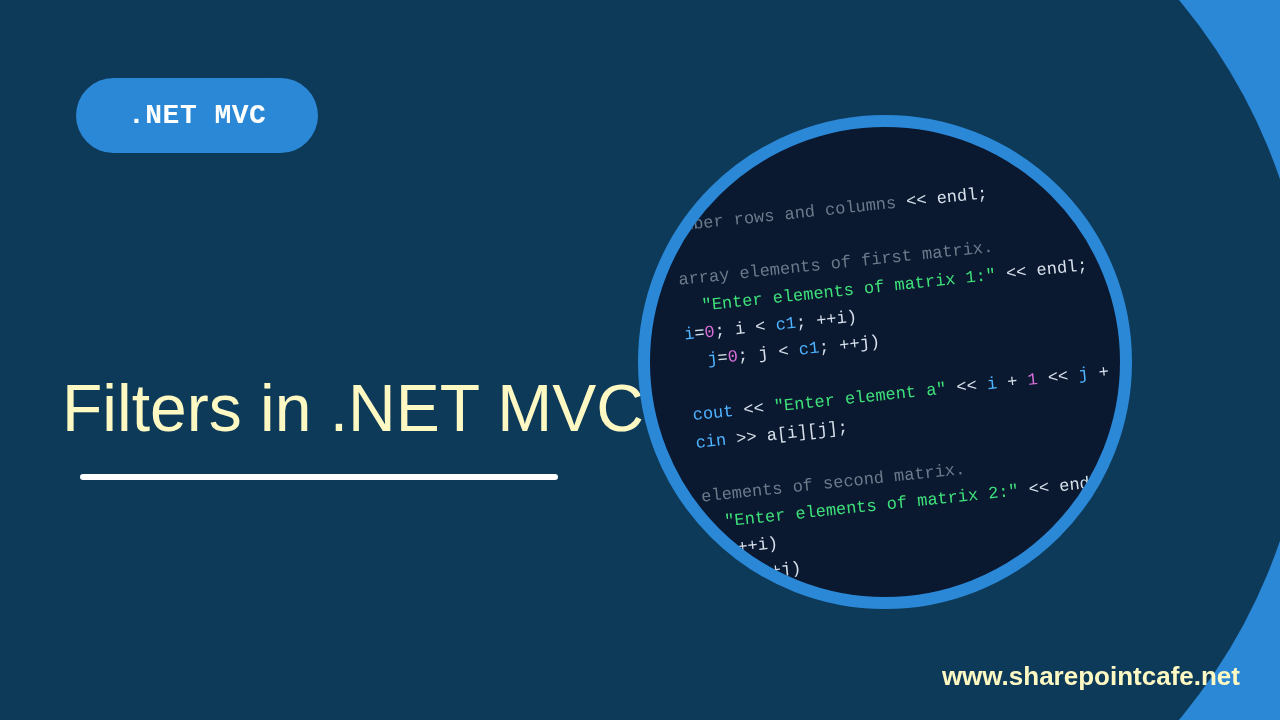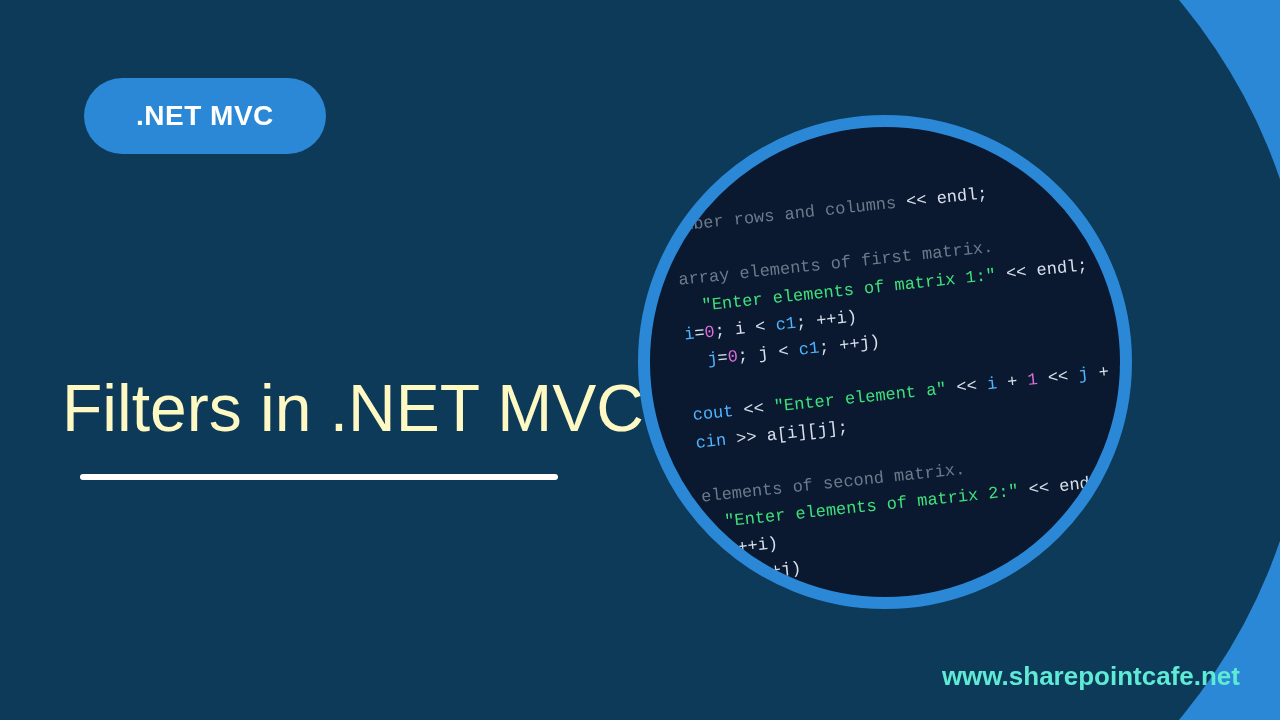--- a/index.html
+++ b/index.html
@@ -24,29 +24,30 @@
   position: absolute;
   left: -390px;
   top: -200px;
   width: 1120px;
   height: 1120px;
   background: #0e3a5a;
   border-radius: 50%;
 }
 .badge {
   position: absolute;
-  left: 84px;
+  left: 76px;
   top: 78px;
   background: #2a88d6;
   color: #ffffff;
   font-weight: 700;
   font-size: 28px;
   padding: 22px 52px;
   border-radius: 40px;
   letter-spacing: 0.5px;
+  font-family: Liberation Mono, monospace;
 }
 .title {
   position: absolute;
   left: 62px;
   top: 370px;
   color: #fef9c3;
   font-size: 66px;
   font-weight: 400;
 }
 .underline {
@@ -83,21 +84,21 @@
 }
 .c-g { color: #3ee07a; }
 .c-w { color: #d8e1eb; }
 .c-p { color: #d96fd9; }
 .c-bl { color: #4fb4ff; }
 .c-dim { color: #6a7b8a; }
 .footer {
   position: absolute;
   right: 40px;
   bottom: 28px;
-  color: #5eead4;
+  color: #fef9c3;
   font-weight: 700;
   font-size: 26px;
 }
 </style>
 </head>
 <body>
 
 <div class="right-panel"></div>
 
 <div class="badge">

